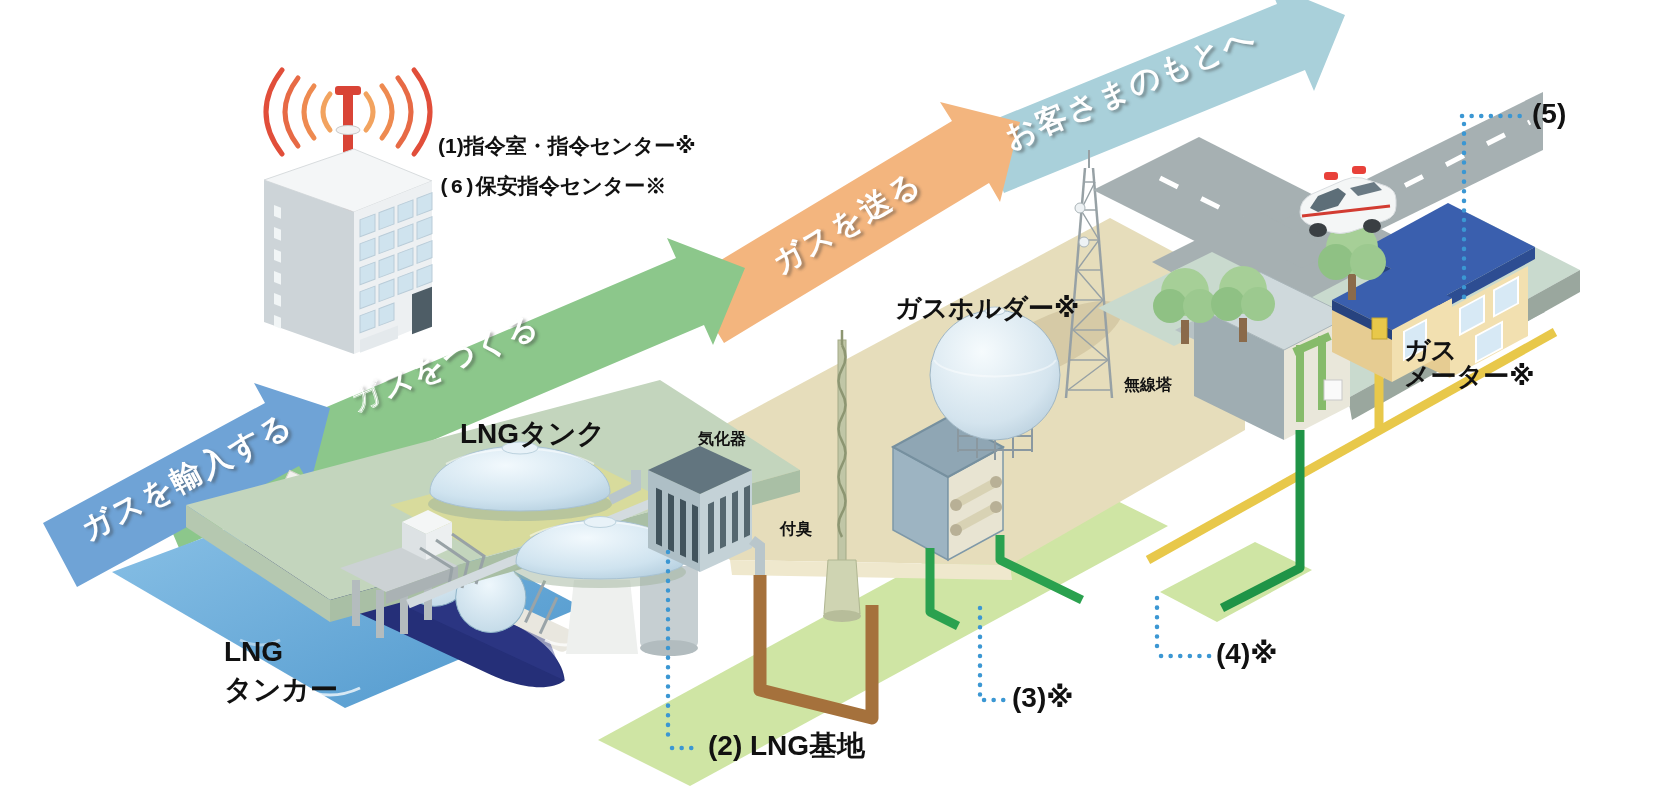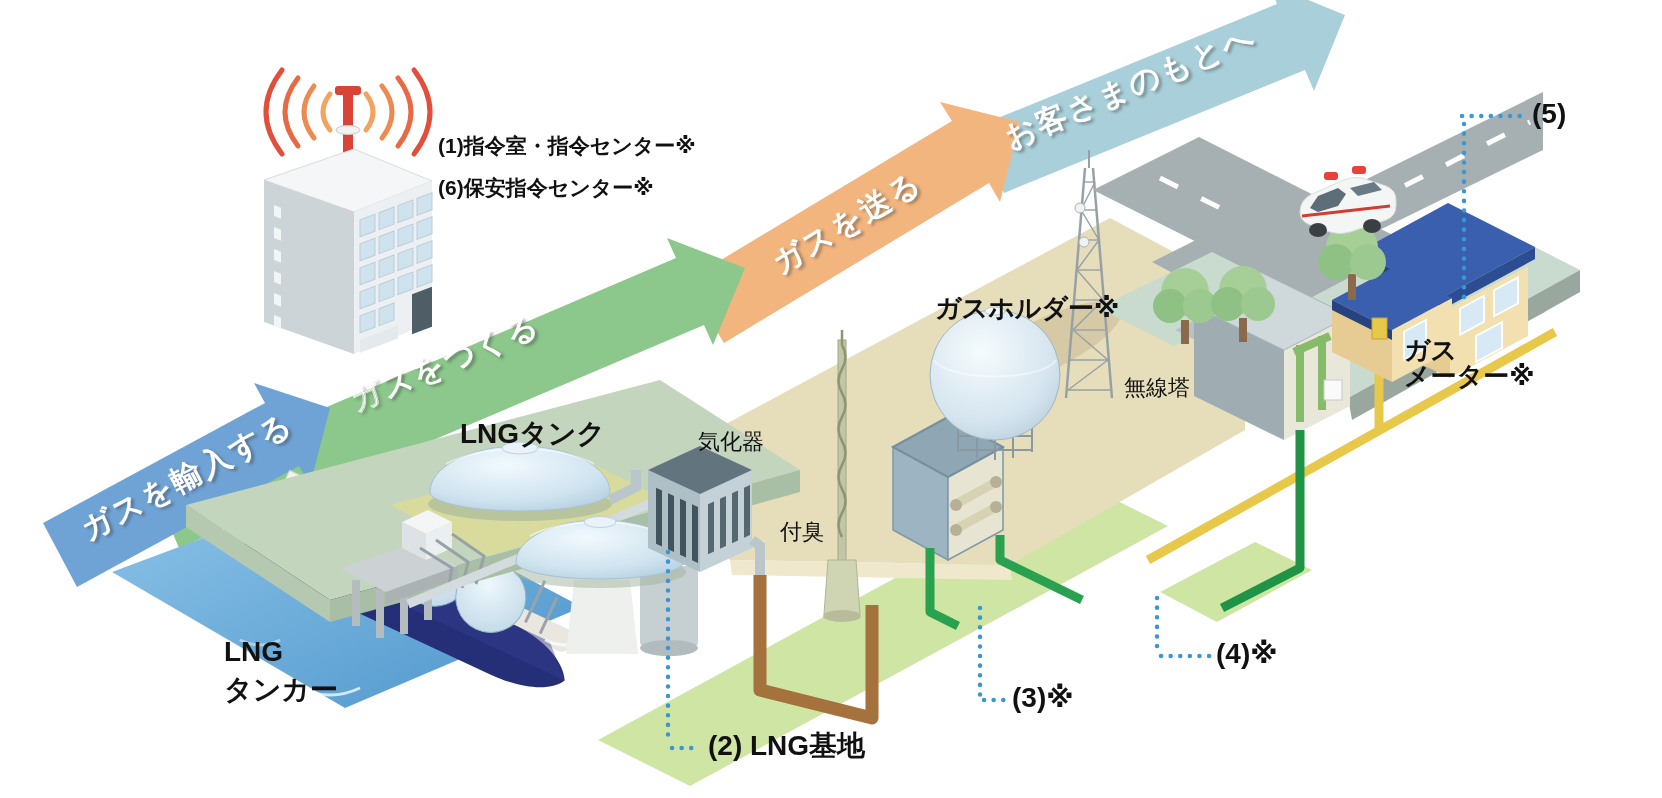--- a/index.html
+++ b/index.html
@@ -5,21 +5,21 @@
   html,body{margin:0;padding:0;background:#ffffff;}
   #canvas{position:relative;width:1662px;height:798px;background:#ffffff;overflow:hidden;
           font-family:"Liberation Sans","DejaVu Sans",sans-serif;}
   #scene{position:absolute;left:0;top:0;}
   .lbl{position:absolute;color:#111;white-space:nowrap;line-height:1.12;}
   .arrow-lbl{position:absolute;color:#ffffff;font-weight:bold;font-size:31px;letter-spacing:2px;
              text-align:center;text-shadow:2px 3px 3px rgba(60,60,60,.45);white-space:nowrap;}
   .cmd{font-size:21px;font-weight:bold;}
   .big{font-size:28px;font-weight:bold;}
   .mid{font-size:26px;font-weight:bold;}
-  .sm{font-size:22px;font-weight:normal;}
+  .sm{font-size:16px;font-weight:bold;}
   .note{font-size:23px;font-weight:500;color:#2b2b2b;}
 </style>
 </head>
 <body>
 
 <div id="canvas">
 
 <svg id="scene" width="1662" height="798" viewBox="0 0 1662 798">
   <defs>
     <linearGradient id="wg" x1="0" y1="0" x2="1" y2="1">
@@ -368,26 +368,26 @@
         <line x1="1464" y1="124" x2="1464" y2="306"></line>
   </g>
 </svg>
 
 <div class="arrow-lbl" style="left:52px;top:456px;width:270px;transform:rotate(-28deg);">ガスを輸入する</div>
 <div class="arrow-lbl" style="left:295px;top:342px;width:300px;transform:rotate(-23deg);">ガスをつくる</div>
 <div class="arrow-lbl" style="left:712px;top:202px;width:270px;transform:rotate(-31deg);">ガスを送る</div>
 <div class="arrow-lbl" style="left:975px;top:66px;width:310px;transform:rotate(-23deg);">お客さまのもとへ</div>
 
 <div class="lbl cmd" style="left:438px;top:134px;">(1)指令室・指令センター※</div>
-<div class="lbl cmd" style="left:438px;top:176px;">(6)保安指令センター※</div>
+<div class="lbl cmd" style="left:438px;top:176px;font-family:Liberation Mono, monospace;">(6)保安指令センター※</div>
 
 <div class="lbl big" style="left:460px;top:418px;">LNGタンク</div>
 <div class="lbl sm" style="left:698px;top:430px;">気化器</div>
 <div class="lbl sm" style="left:780px;top:520px;text-align:right;">付臭</div>
-<div class="lbl mid" style="left:895px;top:294px;margin-left:40px;">ガスホルダー※</div>
+<div class="lbl mid" style="left:895px;top:294px;">ガスホルダー※</div>
 <div class="lbl sm" style="left:1124px;top:376px;">無線塔</div>
 
 <div class="lbl big" style="left:224px;top:636px;">LNG</div>
 <div class="lbl big" style="left:224px;top:674px;">タンカー</div>
 
 <div class="lbl mid" style="left:1404px;top:324px;margin-top:12px;">ガス</div>
 <div class="lbl mid" style="left:1404px;top:362px;">メーター※</div>
 
 <div class="lbl big" style="left:708px;top:730px;">(2) LNG基地</div>
 <div class="lbl big" style="left:1012px;top:682px;">(3)※</div>

